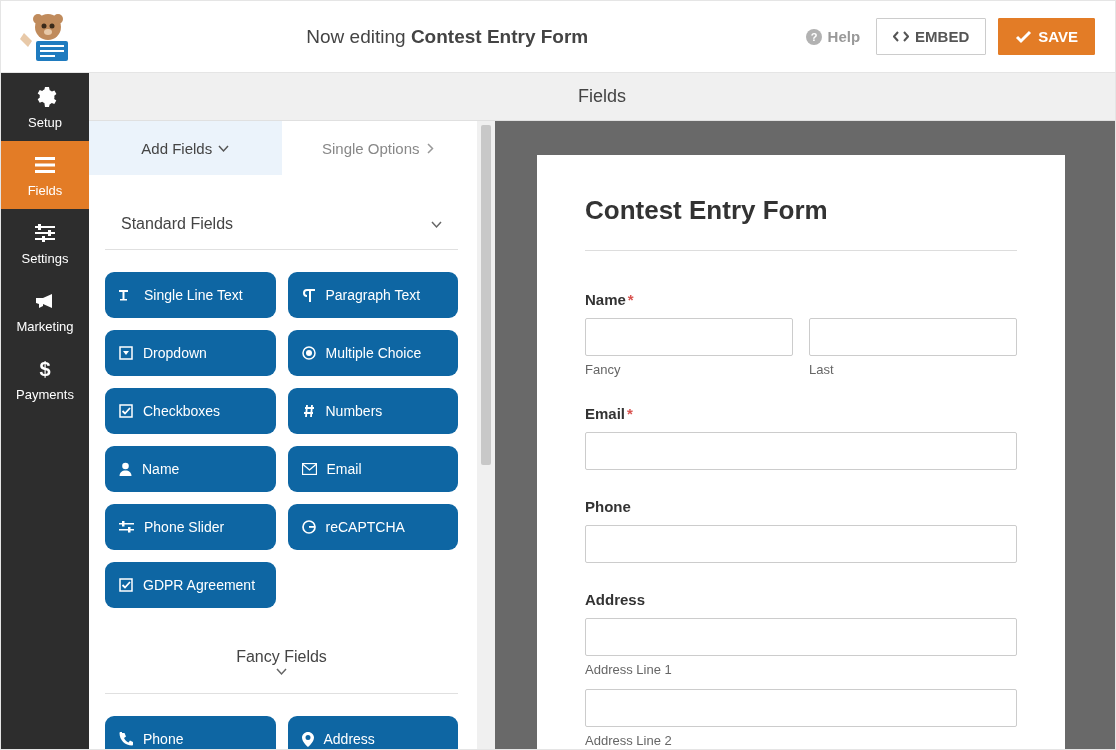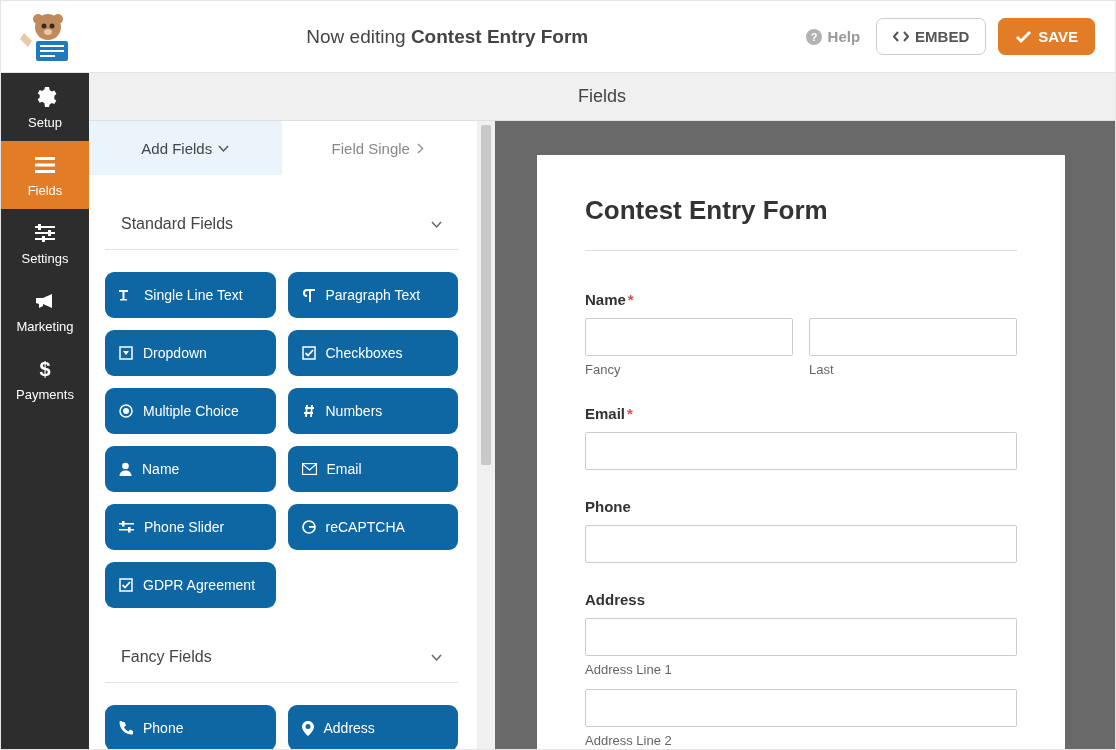--- a/index.html
+++ b/index.html
@@ -7,21 +7,21 @@
   
   
   .topbar { height: 72px; border-bottom: 1px solid #e5e5e5; display: flex; align-items: center; padding: 0 20px 0 0; }
   .logo { width: 88px; display: flex; justify-content: center; align-items: center; height:100%; }
   .logo-svg { width: 54px; height: 52px; display:block;}
   .title-area { flex: 1; text-align: center; font-size: 19px; color: #444; font-weight:400;}
   .title-area b { font-weight: 700; }
   .top-actions { display: flex; align-items: center; gap: 12px; }
   .help-link { color: #999; font-weight: 600; font-size: 15px; display: flex; align-items: center; gap: 6px; margin-right:4px;}
   .help-link svg {width:16px;height:16px;}
-  .btn { display: inline-flex; align-items: center; gap: 6px; padding: 9px 16px; border-radius: 7px; font-weight: 600; font-size: 15px; cursor: pointer; }
+  .btn { display: inline-flex; align-items: center; gap: 6px; padding: 9px 16px; border-radius: 1px; font-weight: 600; font-size: 15px; cursor: pointer; }
   .btn-embed { background: #fff; border: 1px solid #ccc; color: #555; }
   .btn-embed svg{width:16px;height:13px;stroke:#555;}
   .btn-save { background: #e37c26; border: 1px solid #e37c26; color: #fff; }
   .btn-save svg{width:17px;height:14px;}
   
   
   .main { display: flex; height: 678px; }
   .sidebar { width: 88px; background: #2d2d2d; display: flex; flex-direction: column; }
   .sidebar-item { height: 68px; display: flex; flex-direction: column; align-items: center; justify-content: center; color: #fff; font-size: 13px; gap: 6px; cursor: pointer; }
   .sidebar-item.active { background: #e37c26; }
@@ -156,21 +156,21 @@
       <div class="left-panel">
         <div class="left-scroll">
           <div class="tabs">
             <div class="tab tab-add">
               <span>Add Fields</span>
               <svg viewBox="0 0 11 11" fill="none" stroke="#555" stroke-width="1.5">
                   <path d="M1 3 L5.5 8 L10 3"></path>
                 </svg>
             </div>
             <div class="tab tab-options">
-              <span>Field Single</span>
+              <span>Single Options</span>
               <svg viewBox="0 0 8 11" fill="none" stroke="#999" stroke-width="1.5">
                   <path d="M2 1 L6.5 5.5 L2 10"></path>
                 </svg>
             </div>
           </div>
 
           <div class="section-heading">
             <span>Standard Fields</span>
             <svg viewBox="0 0 11 11" fill="none" stroke="#666" stroke-width="1.5">
                 <path d="M1 3 L5.5 8 L10 3"></path>
@@ -195,31 +195,31 @@
               </div>
             <div class="field-btn">
                 <svg width="14" height="14" viewBox="0 0 14 14">
                   <rect x="1" y="1" width="12" height="12" fill="none" stroke="#fff" stroke-width="1.5"></rect>
                   <path d="M4 5l3 4 3-4z"></path>
                 </svg>
                 <span>Dropdown</span>
               </div>
             <div class="field-btn">
                 <svg width="14" height="14" viewBox="0 0 14 14">
+                  <circle cx="7" cy="7" r="6" fill="none" stroke="#fff" stroke-width="1.5"></circle>
+                  <circle cx="7" cy="7" r="3"></circle>
+                </svg>
+                <span>Multiple Choice</span>
+              </div>
+            <div class="field-btn">
+                <svg width="14" height="14" viewBox="0 0 14 14">
                   <rect x="1" y="1" width="12" height="12" fill="none" stroke="#fff" stroke-width="1.5"></rect>
                   <path d="M3.5 7l2.5 2.5L11 4" fill="none" stroke="#fff" stroke-width="1.8"></path>
                 </svg>
                 <span>Checkboxes</span>
-              </div>
-            <div class="field-btn">
-                <svg width="14" height="14" viewBox="0 0 14 14">
-                  <circle cx="7" cy="7" r="6" fill="none" stroke="#fff" stroke-width="1.5"></circle>
-                  <circle cx="7" cy="7" r="3"></circle>
-                </svg>
-                <span>Multiple Choice</span>
               </div>
             <div class="field-btn">
                 <svg width="14" height="14" viewBox="0 0 14 14">
                   <path d="M3 4h9M2 9h9M5 1L4 13M10 1L9 13" stroke="#fff" stroke-width="1.8" fill="none"></path>
                 </svg>
                 <span>Numbers</span>
               </div>
             <div class="field-btn">
                 <svg width="13" height="14" viewBox="0 0 13 14">
                   <circle cx="6.5" cy="4" r="3.3"></circle>
@@ -252,21 +252,21 @@
               </div>
             <div class="field-btn">
                 <svg width="14" height="14" viewBox="0 0 14 14">
                   <rect x="1" y="1" width="12" height="12" fill="none" stroke="#fff" stroke-width="1.5"></rect>
                   <path d="M3.5 7l2.5 2.5L11 4" fill="none" stroke="#fff" stroke-width="1.8"></path>
                 </svg>
                 <span>GDPR Agreement</span>
               </div>
           </div>
 
-          <div class="section-heading" style="margin-top:18px;">
+          <div class="section-heading" style="margin-top:18px;flex-direction:column;">
             <span>Fancy Fields</span>
             <svg viewBox="0 0 11 11" fill="none" stroke="#666" stroke-width="1.5">
                 <path d="M1 3 L5.5 8 L10 3"></path>
               </svg>
           </div>
           <div class="field-grid">
             <div class="field-btn">
                 <svg width="14" height="14" viewBox="0 0 14 14">
                   <path d="M3 1l2.5 0 1.5 3.5-2 1.5c1 2 2.5 3.5 4.5 4.5l1.5-2L14 10v2.5c0 .5-.5 1-1 1C6 13.5.5 8 .5 1c0-.5.5-1 1-1H3z"></path>
                 </svg>

